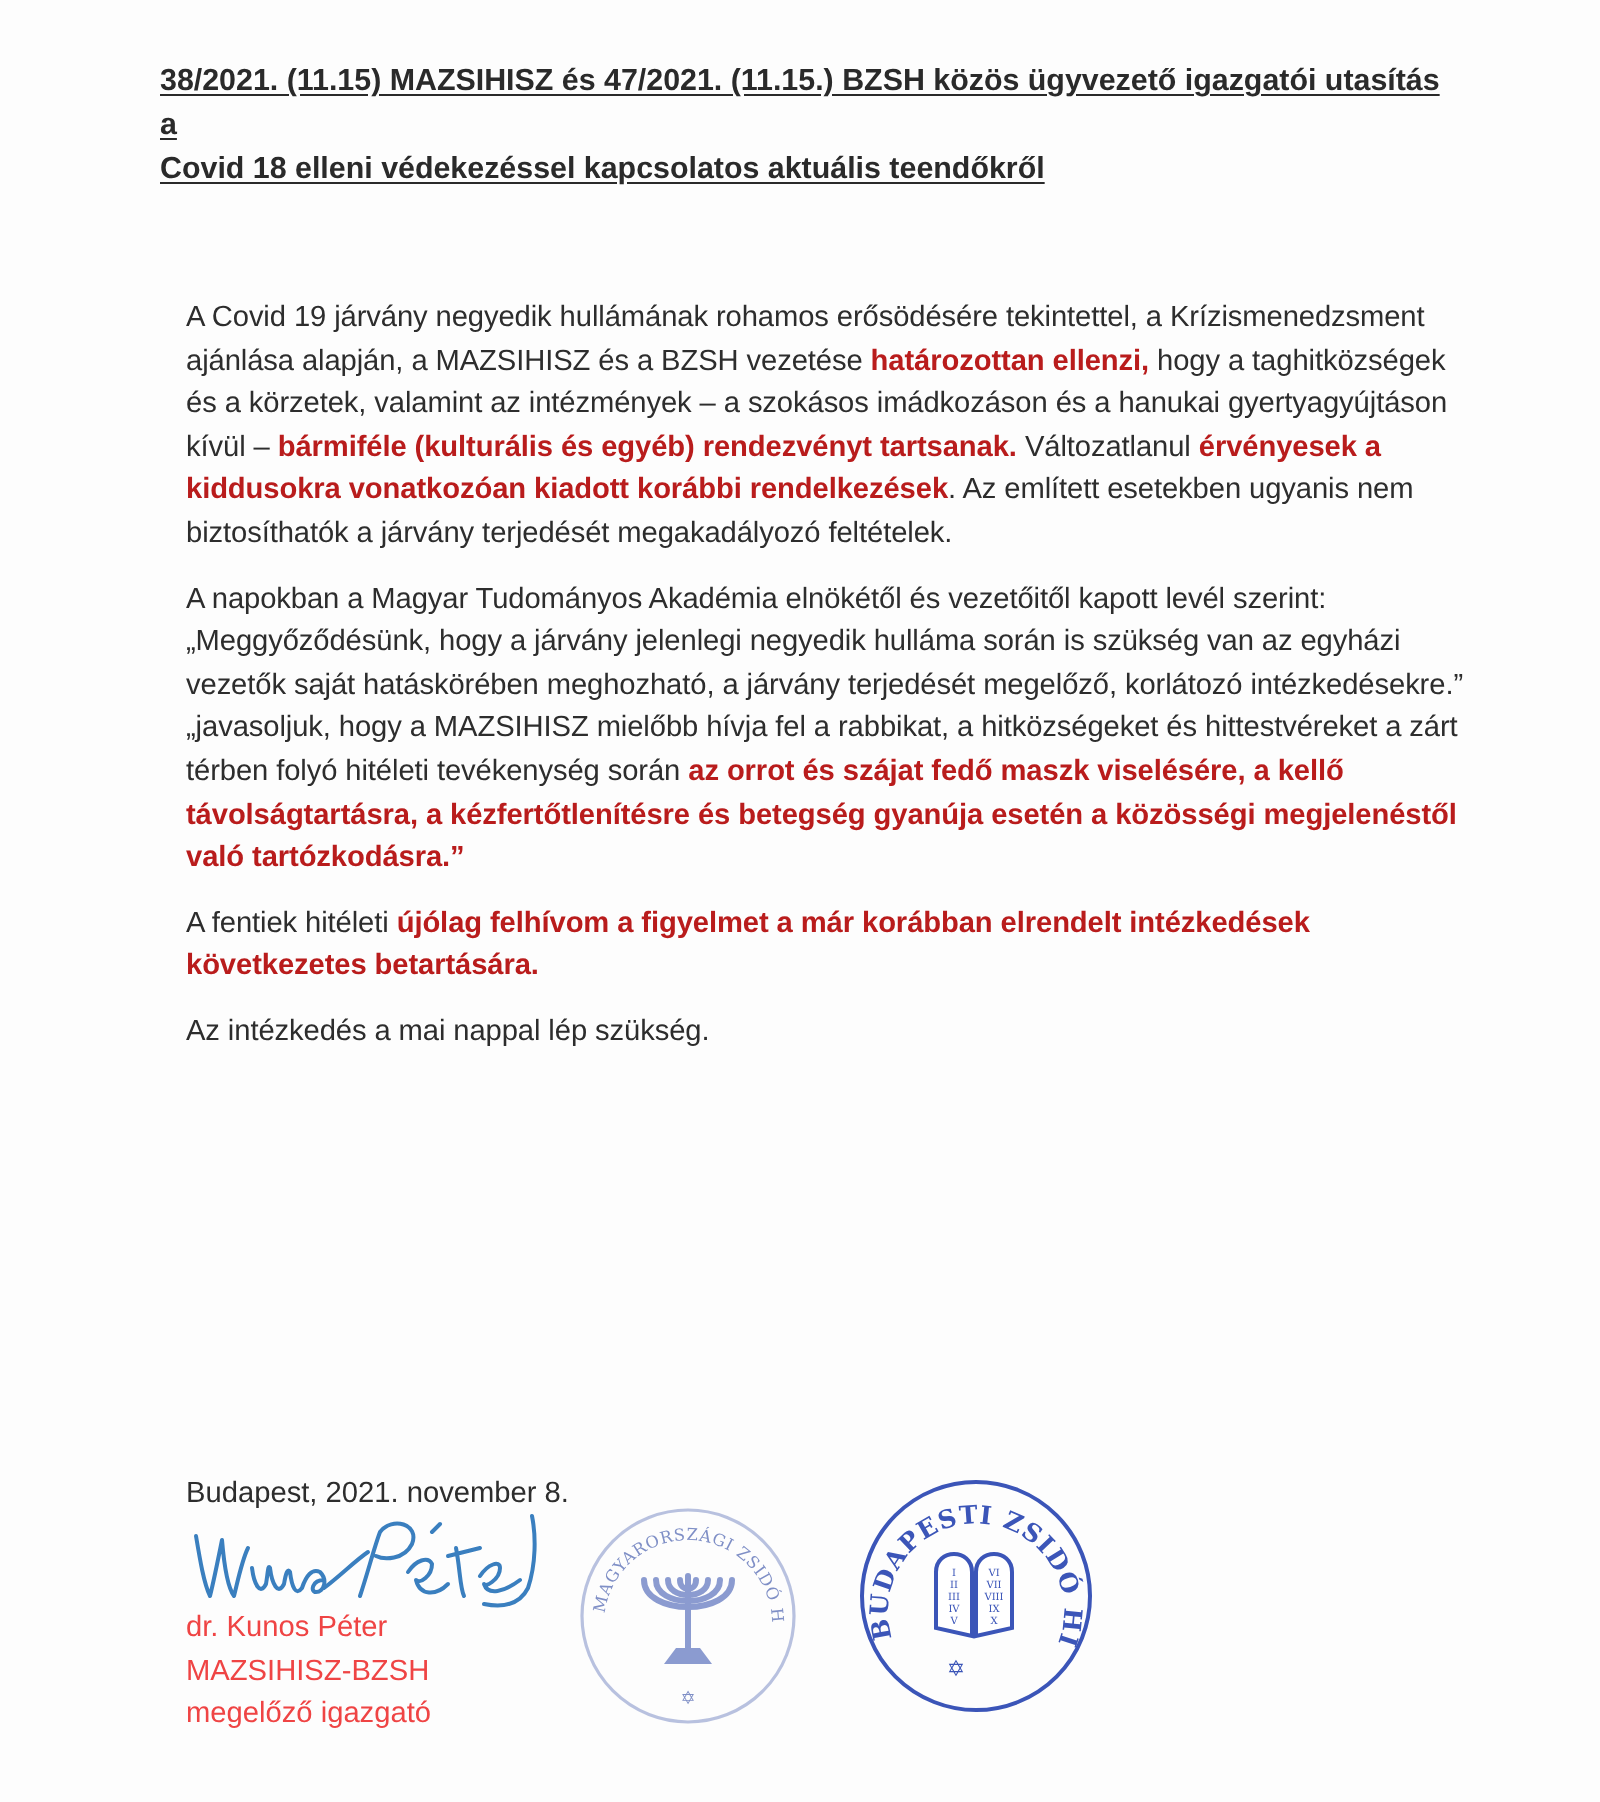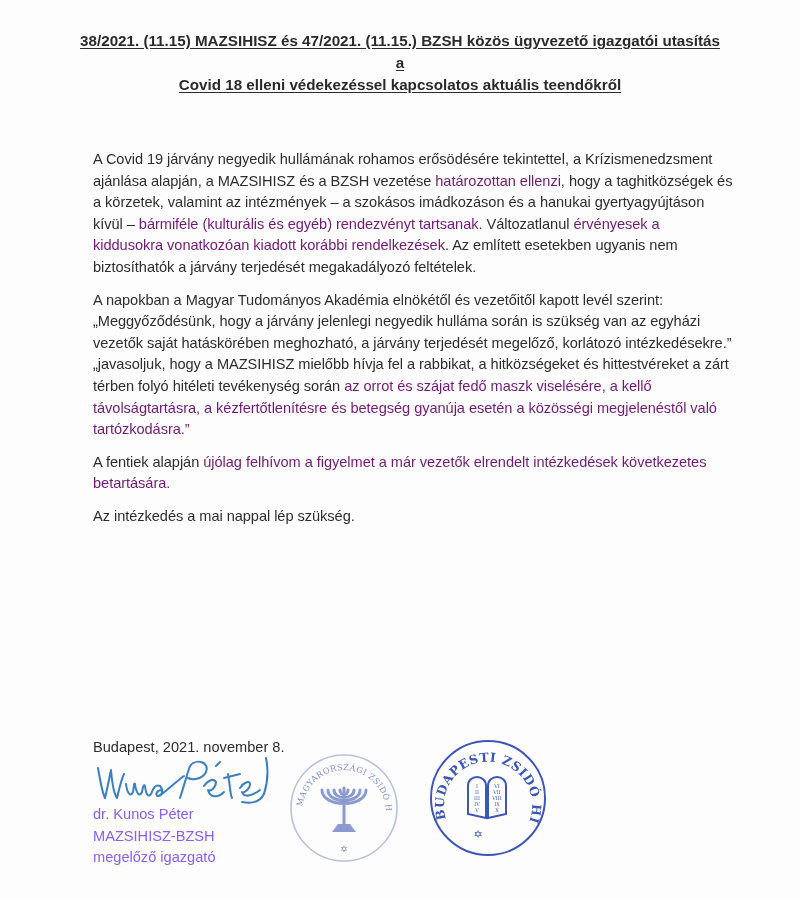--- a/index.html
+++ b/index.html
@@ -1,45 +1,45 @@
 <!DOCTYPE html>
 <html><head>
 <meta charset="utf-8">
 <style>
   html, body { margin: 0; padding: 0; background: #ffffff; }
   body { width: 800px; height: 901px; position: relative; overflow: hidden;
          font-family: "Liberation Sans", "DejaVu Sans", sans-serif; color: #2b2b2b; }
   .page { position: absolute; left: 0; top: 0; width: 800px; height: 901px; background: #fdfdfd; }
-  .title { position: absolute; left: 80px; top: 30px; width: 640px; text-align: center;
+  .title { position: absolute; left: 80px; top: 30px; width: 640px; text-align: left;
            font-weight: bold; font-size: 15.2px; line-height: 22px; color: #2a2a2a; }
   .title span { text-decoration: underline; text-underline-offset: 2px; }
   .body { position: absolute; left: 93px; top: 149px; width: 640px;
           font-size: 14.6px; line-height: 21.6px; color: #2d2d2d; letter-spacing: -0.05px; }
   .body p { margin: 0 0 11px 0; }
-  .body b { font-weight: normal; color: #701a75; }
+  .body b { font-weight: bold; color: #b91c1c; }
   .sig { position: absolute; left: 93px; top: 736px; font-size: 14.6px; line-height: 22px; color: #2d2d2d; }
-  .sig-name { position: absolute; left: 93px; top: 804px; font-size: 14.6px; line-height: 21.5px; color: #8b5cf6; }
+  .sig-name { position: absolute; left: 93px; top: 804px; font-size: 14.6px; line-height: 21.5px; color: #ef4444; }
   .signature { position: absolute; left: 92px; top: 754px; width: 190px; height: 52px; }
   .stamp1 { position: absolute; left: 288px; top: 752px; width: 112px; height: 112px; }
   .stamp2 { position: absolute; left: 428px; top: 738px; width: 120px; height: 120px; }
 </style>
 </head>
 <body>
 
 <div class="page">
 
   <div class="title">
     <span>38/2021. (11.15) MAZSIHISZ és 47/2021. (11.15.) BZSH közös ügyvezető igazgatói utasítás a</span><br>
     <span>Covid 18 elleni védekezéssel kapcsolatos aktuális teendőkről</span>
   </div>
 
   <div class="body">
     <p><span>A Covid 19 járvány negyedik hullámának rohamos erősödésére tekintettel, a Krízismenedzsment ajánlása alapján, a MAZSIHISZ és a BZSH vezetése </span><b>határozottan ellenzi,</b><span> hogy a taghitközségek és a körzetek, valamint az intézmények – a szokásos imádkozáson és a hanukai gyertyagyújtáson kívül – </span><b>bármiféle (kulturális és egyéb) rendezvényt tartsanak.</b><span> Változatlanul </span><b>érvényesek a kiddusokra vonatkozóan kiadott korábbi rendelkezések</b><span>. Az említett esetekben ugyanis nem biztosíthatók a járvány terjedését megakadályozó feltételek.</span></p>
     <p><span>A napokban a Magyar Tudományos Akadémia elnökétől és vezetőitől kapott levél szerint:</span><br><span>„Meggyőződésünk, hogy a járvány jelenlegi negyedik hulláma során is szükség van az egyházi vezetők saját hatáskörében meghozható, a járvány terjedését megelőző, korlátozó intézkedésekre.”</span><br><span>„javasoljuk, hogy a MAZSIHISZ mielőbb hívja fel a rabbikat, a hitközségeket és hittestvéreket a zárt térben folyó hitéleti tevékenység során </span><b>az orrot és szájat fedő maszk viselésére, a kellő távolságtartásra, a kézfertőtlenítésre és betegség gyanúja esetén a közösségi megjelenéstől való tartózkodásra.”</b></p>
-    <p><span>A fentiek alapján </span><b>újólag felhívom a figyelmet a már vezetők elrendelt intézkedések következetes betartására.</b></p>
+    <p><span>A fentiek hitéleti </span><b>újólag felhívom a figyelmet a már korábban elrendelt intézkedések következetes betartására.</b></p>
     <p><span>Az intézkedés a mai nappal lép szükség.</span></p>
   </div>
 
   <div class="sig">Budapest, 2021. november 8.</div>
 
   <svg class="signature" viewBox="0 0 190 52">
     <g fill="none" stroke="#3a7fbf" stroke-width="2" stroke-linecap="round" stroke-linejoin="round">
       <path d="M6 14 C8 26 10 38 13 44 C15 36 17 26 19 16 C20 28 22 40 25 44 C27 36 29 26 32 20"></path>
       <path d="M34 30 C35 38 38 44 41 38 C42 32 42 28 43 30 C44 38 47 44 50 38 C51 32 52 30 53 32 C54 40 56 44 59 40 C61 34 64 30 68 32 C72 36 70 42 66 42 C63 42 64 36 70 36"></path>
       <path d="M70 40 C78 34 86 26 92 22"></path>

